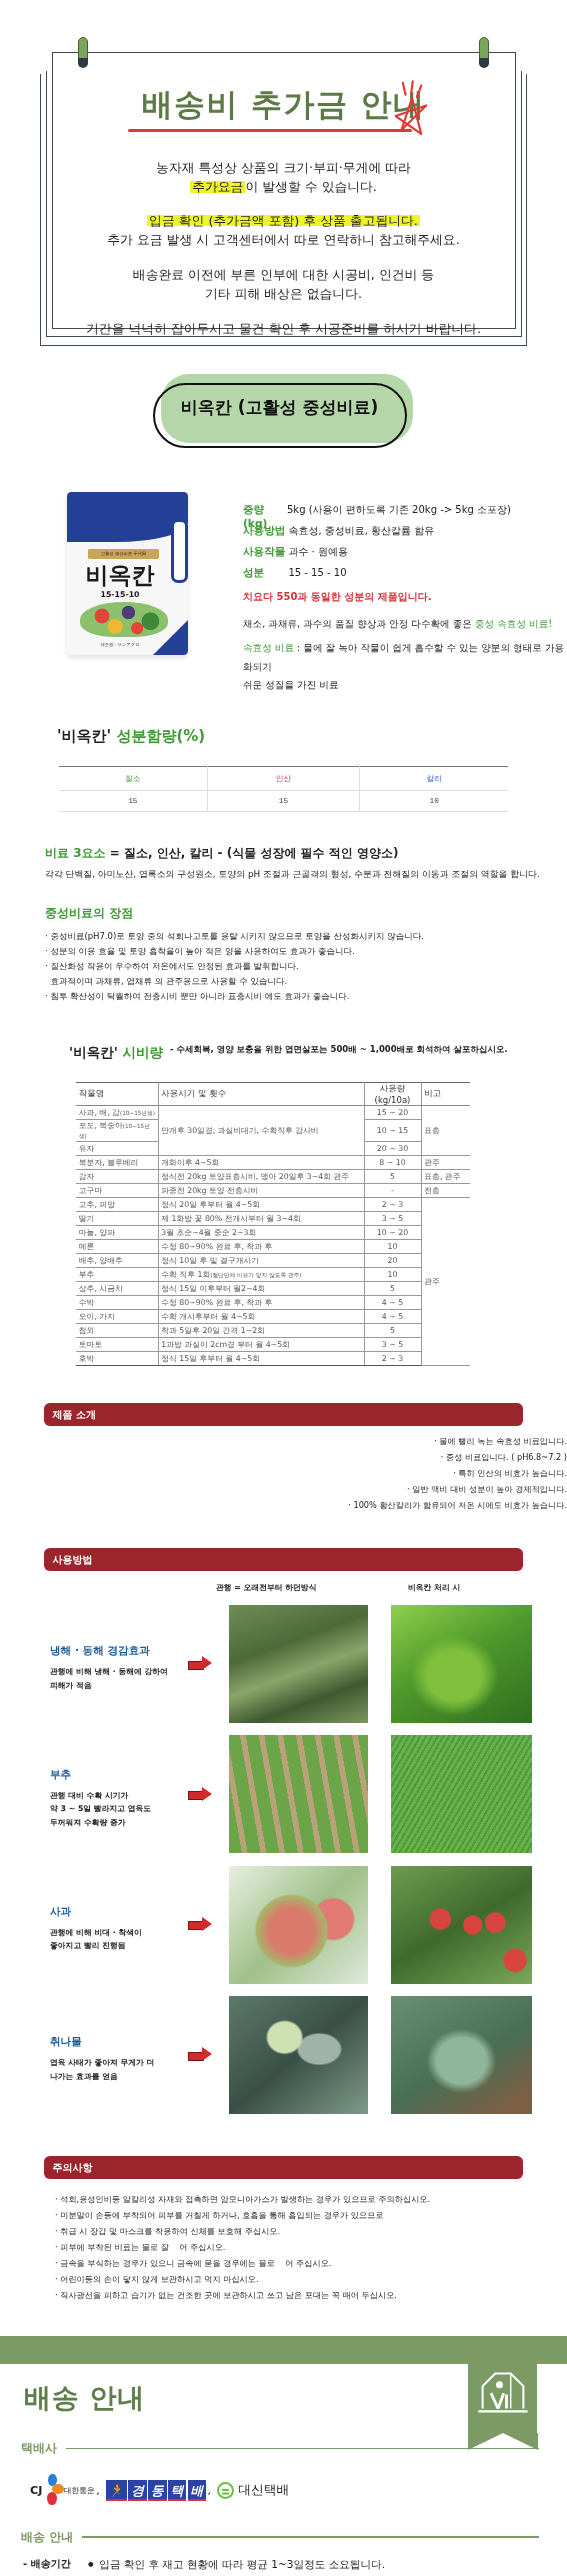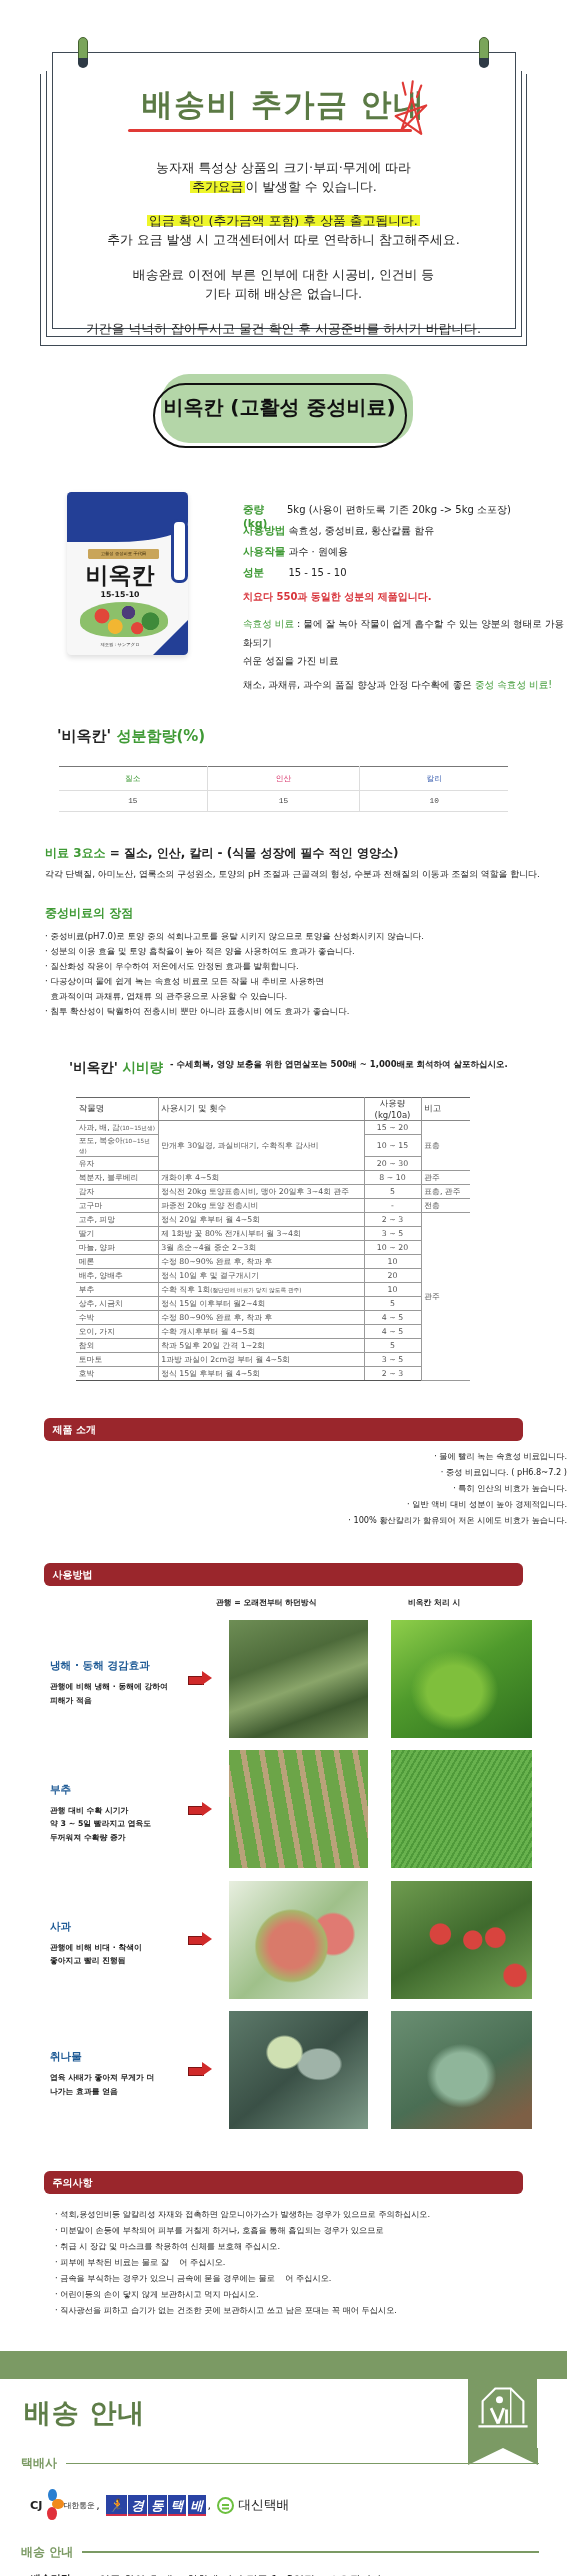--- a/index.html
+++ b/index.html
@@ -16,21 +16,21 @@
   .title-underline { width: 284px; height: 3.5px; border-radius: 2.1px; background: #e03a36; margin: 2.8px auto 0; transform: translateX(-14px); }
   .star-icon { position: absolute; right: 78px; top: -7px; width: 50px; height: 64px; }
   .notice-text { text-align: center; font-size: 12.8px; line-height: 19px; color: #222; }
   .notice-text p { margin-top: 0; }
   .notice-text .gap { height: 15.6px; }
   .hl { background: linear-gradient(transparent 10%, #eef62a 10%, #eef62a 90%, transparent 90%); padding: 0 2.1px; }
 
   
   .pill-wrap { position: relative; width: 262px; height: 74px; margin: 45px auto 0; }
   .pill-bg { position: absolute; left: 8.5px; top: 0; width: 252px; height: 69px; background: #b4d6a8; border-radius: 28px; }
-  .pill-fg { position: absolute; left: 0; top: 8.5px; width: 254px; height: 65px; border: 2.1px solid #111; border-radius: 33px; display: flex; align-items: center; justify-content: center; font-size: 20px; font-weight: bold; color: #111; padding-bottom: 16px; }
+  .pill-fg { position: absolute; left: 0; top: 8.5px; width: 254px; height: 65px; border: 2.1px solid #111; border-radius: 33px; display: flex; align-items: center; justify-content: center; font-size: 17px; font-weight: bold; color: #111; padding-bottom: 16px; }
 
   
   .product { display: flex; margin-top: 35px; padding-left: 67px; }
   .pkg { width: 121px; height: 163px; position: relative; background: #f7f7f7; border-radius: 4.3px; overflow: hidden; box-shadow: 0 2.1px 5.7px rgba(0,0,0,0.12); flex: none; margin-top: 8.5px; }
   .pkg-top { position: absolute; left: 0; top: 0; width: 100%; height: 50px; background: #233f96; border-radius: 0 0 60% 0 / 0 0 40% 0; }
   .pkg-tab { position: absolute; right: 0; top: 27px; width: 17px; height: 64px; border: 3.5px solid #233f96; border-radius: 7px; background: #fff; }
   .pkg-ribbon { position: absolute; left: 21px; top: 57px; width: 71px; height: 10px; background: #c9a55a; border-radius: 1.4px; font-size: 4.3px; color: #3a2a0a; text-align: center; line-height: 10px; }
   .pkg-name { position: absolute; left: 0; width: 106px; top: 68px; text-align: center; font-size: 23px; font-weight: bold; color: #1a1a1a; }
   .pkg-npk { position: absolute; left: 0; width: 106px; top: 98px; text-align: center; font-size: 7.8px; font-weight: bold; color: #1a1a1a; }
   .pkg-veg { position: absolute; left: 12.8px; top: 110px; width: 88px; height: 35px; border-radius: 50% 50% 40% 40%; background: radial-gradient(circle at 25% 40%, #e2463a 0 7px, transparent 7.8px), radial-gradient(circle at 55% 30%, #4d3b7a 0 6.4px, transparent 7px), radial-gradient(circle at 80% 55%, #3f8a3a 0 8.5px, transparent 9.2px), radial-gradient(circle at 40% 70%, #f2b632 0 7px, transparent 7.8px), radial-gradient(circle at 65% 75%, #e2463a 0 5.7px, transparent 6.4px), #8cc06a; }
@@ -193,25 +193,25 @@
       <div class="spec-row">
         <span class="spec-label" style="width:44px">사용작물</span>
         <span class="spec-value">과수 · 원예용</span>
       </div>
       <div class="spec-row">
         <span class="spec-label" style="width:44px">성분</span>
         <span class="spec-value">15 - 15 - 10</span>
       </div>
       <div class="spec-red">치요다 550과 동일한 성분의 제품입니다.</div>
       <div class="spec-note">
+        <span>채소, 과채류, 과수의 품질 향상과 안정 다수확에 좋은 </span><span class="g">중성 속효성 비료!</span>
+      </div>
+      <div class="spec-note">
         <span class="g">속효성 비료</span><span> : 물에 잘 녹아 작물이 쉽게 흡수할 수 있는 양분의 형태로 가용화되기</span><br>
         <span>쉬운 성질을 가진 비료</span>
-      </div>
-      <div class="spec-note">
-        <span>채소, 과채류, 과수의 품질 향상과 안정 다수확에 좋은 </span><span class="g">중성 속효성 비료!</span>
       </div>
     </div>
   </div>
 
   <div class="h2 comp-title">
     <span>'비옥칸' </span><span class="g">성분함량(%)</span>
   </div>
   <table class="comp-table">
     <tbody>
         <tr>
@@ -230,21 +230,20 @@
   <div class="elements">
     <div class="line1"><span class="g">비료 3요소</span><span> = 질소, 인산, 칼리 - (식물 성장에 필수 적인 영양소)</span></div>
     <div class="line2">각각 단백질, 아미노산, 엽록소의 구성원소, 토양의 pH 조절과 근골격의 형성, 수분과 전해질의 이동과 조절의 역할을 합니다.</div>
   </div>
   <div class="adv">
     <div class="adv-title">중성비료의 장점</div>
     <ul>
       <li>· 중성비료(pH7.0)로 토양 중의 석회나고토를 용탈 시키지 않으므로 토양을 산성화시키지 않습니다.</li>
       <li>· 성분의 이용 효율 및 토양 흡착율이 높아 적은 양을 사용하여도 효과가 좋습니다.</li>
       <li>· 질산화성 작용이 우수하여 저온에서도 안정된 효과를 발휘합니다.</li>
-      <li>· 다공상이며 물에 쉽게 녹는 속효성 비료로 모든 작물 내 추비로 사용하면</li>
       <li style="white-space:pre">  효과적이며 과채류, 엽채류 의 관주용으로 사용할 수 있습니다.</li>
       <li>· 침투 확산성이 탁월하여 전층시비 뿐만 아니라 표층시비 에도 효과가 좋습니다.</li>
     </ul>
   </div>
 
   <div class="app-title">
     <span class="h2"><span>'비옥칸' </span><span class="g">시비량</span></span>
     <span class="app-sub">- 수세회복, 영양 보충을 위한 엽면살포는 500배 ~ 1,000배로 회석하여 살포하십시오.</span>
   </div>
   <table class="app-table">

